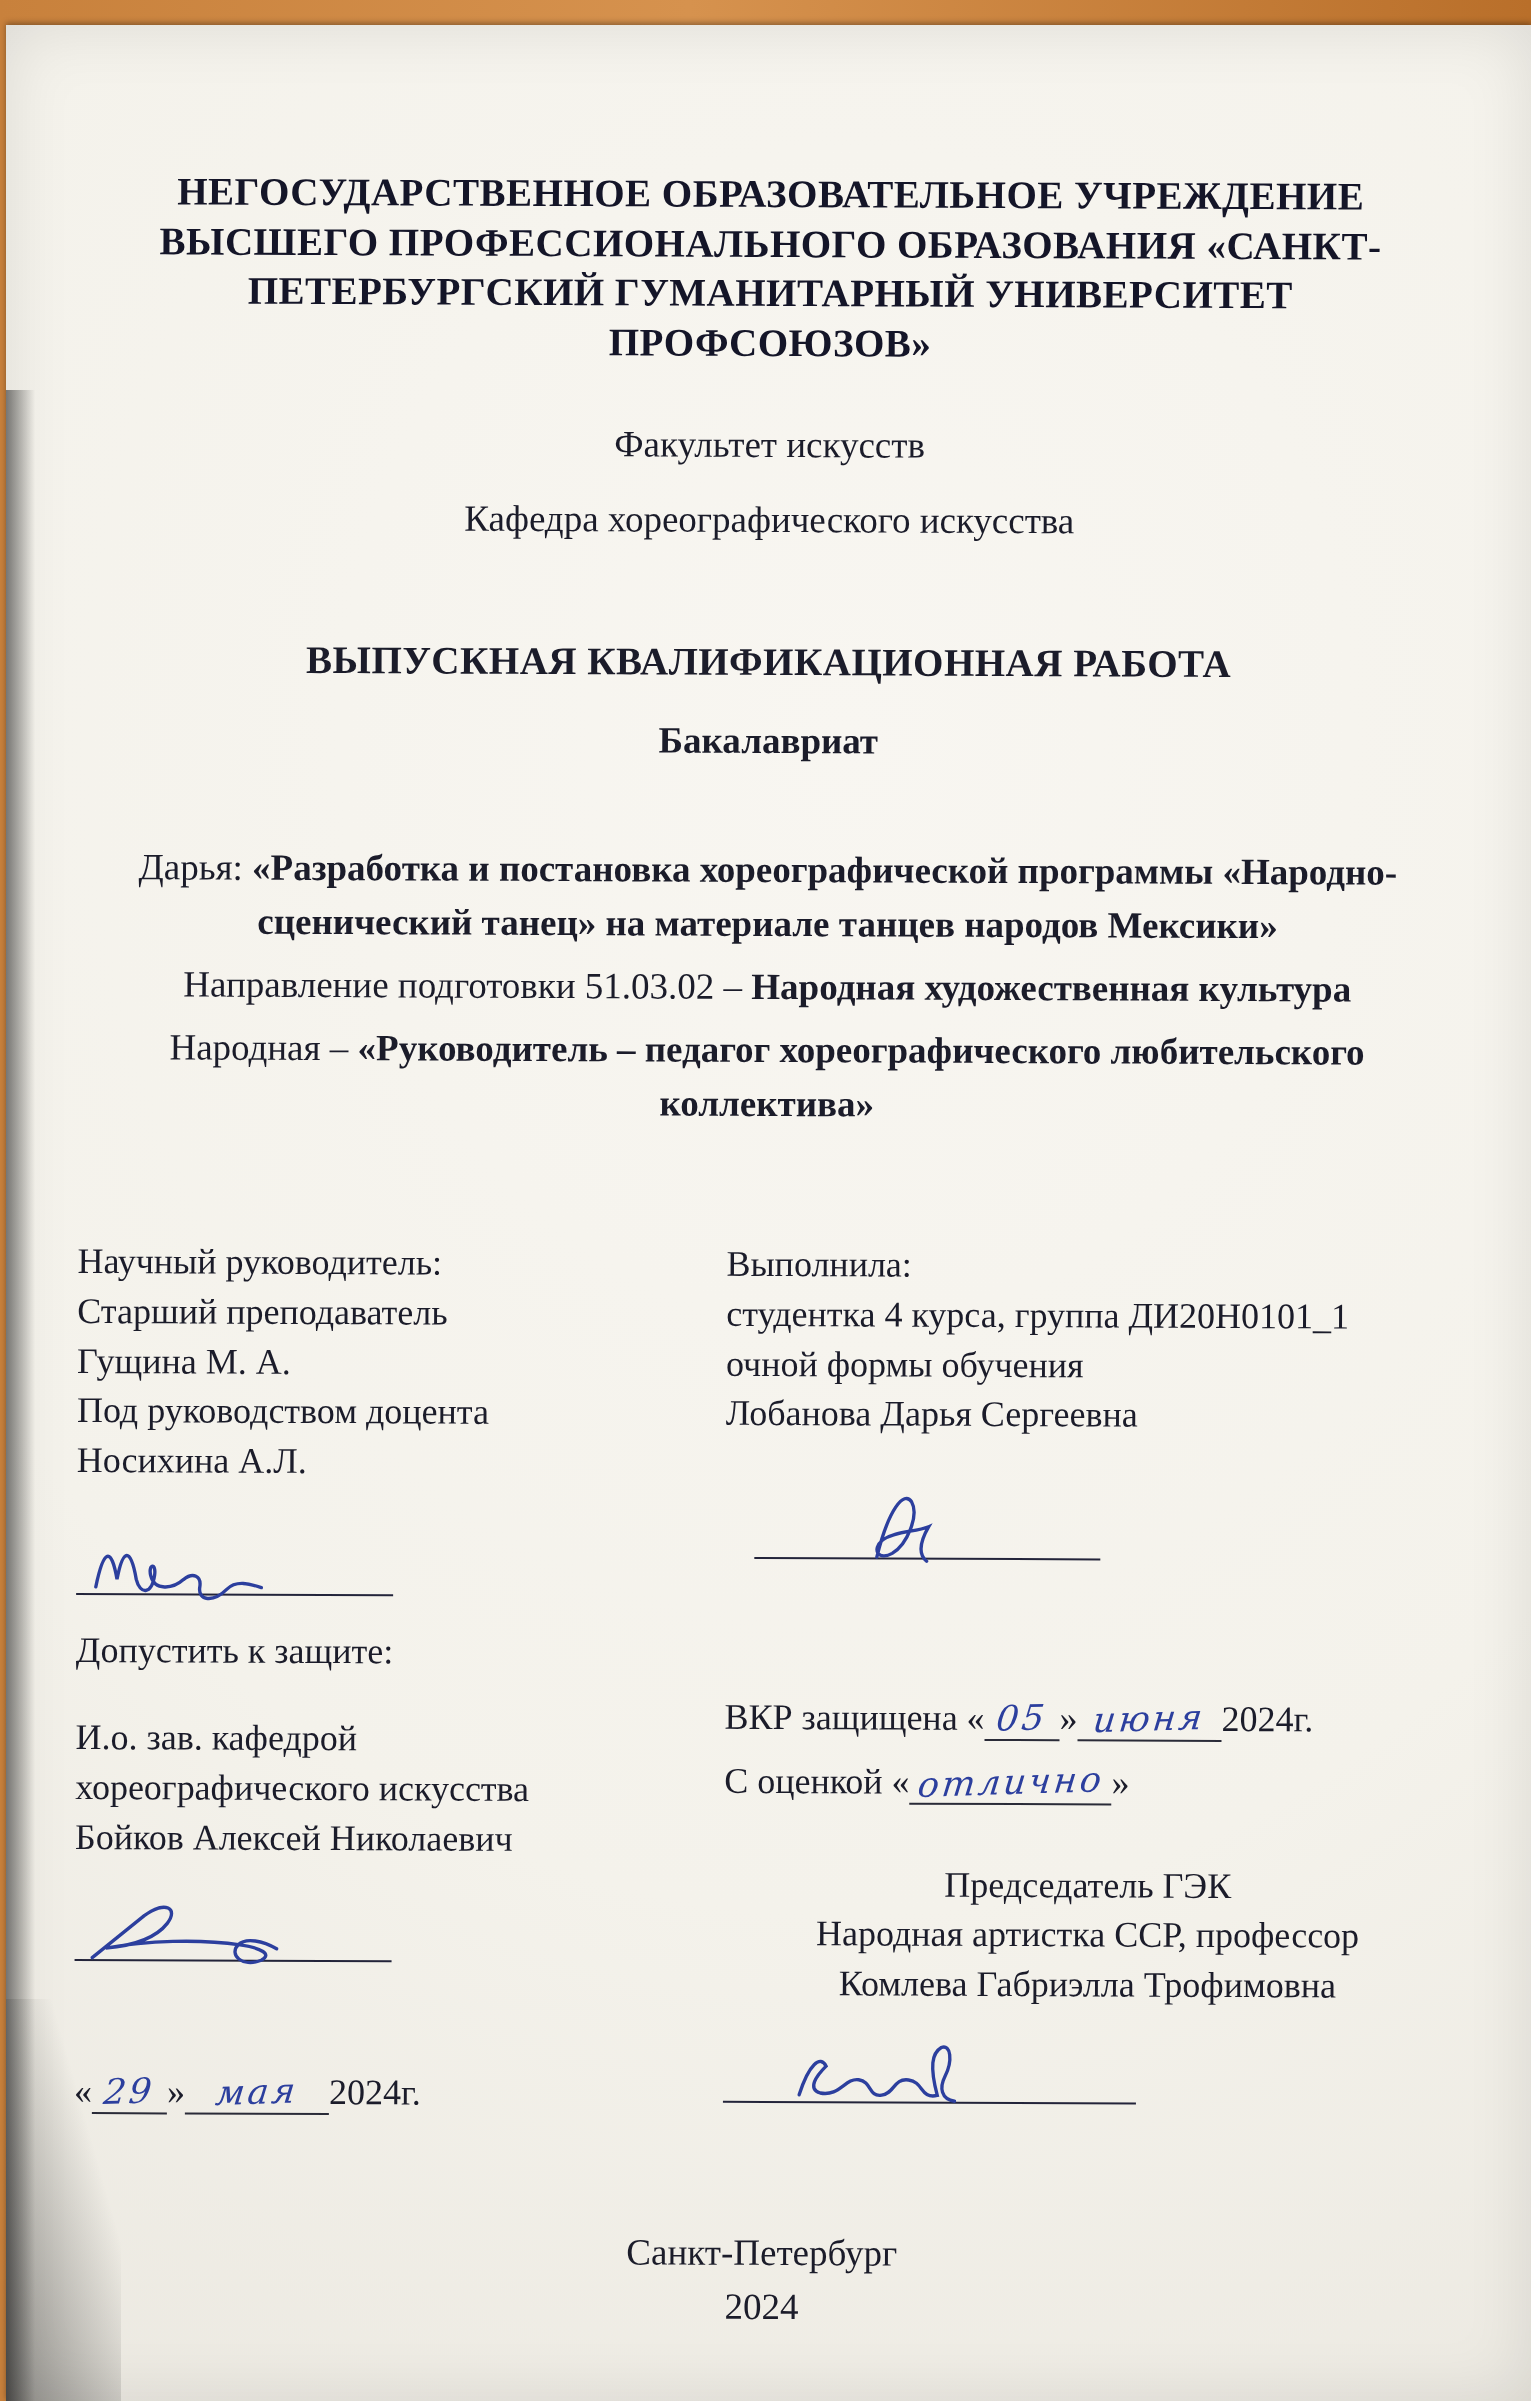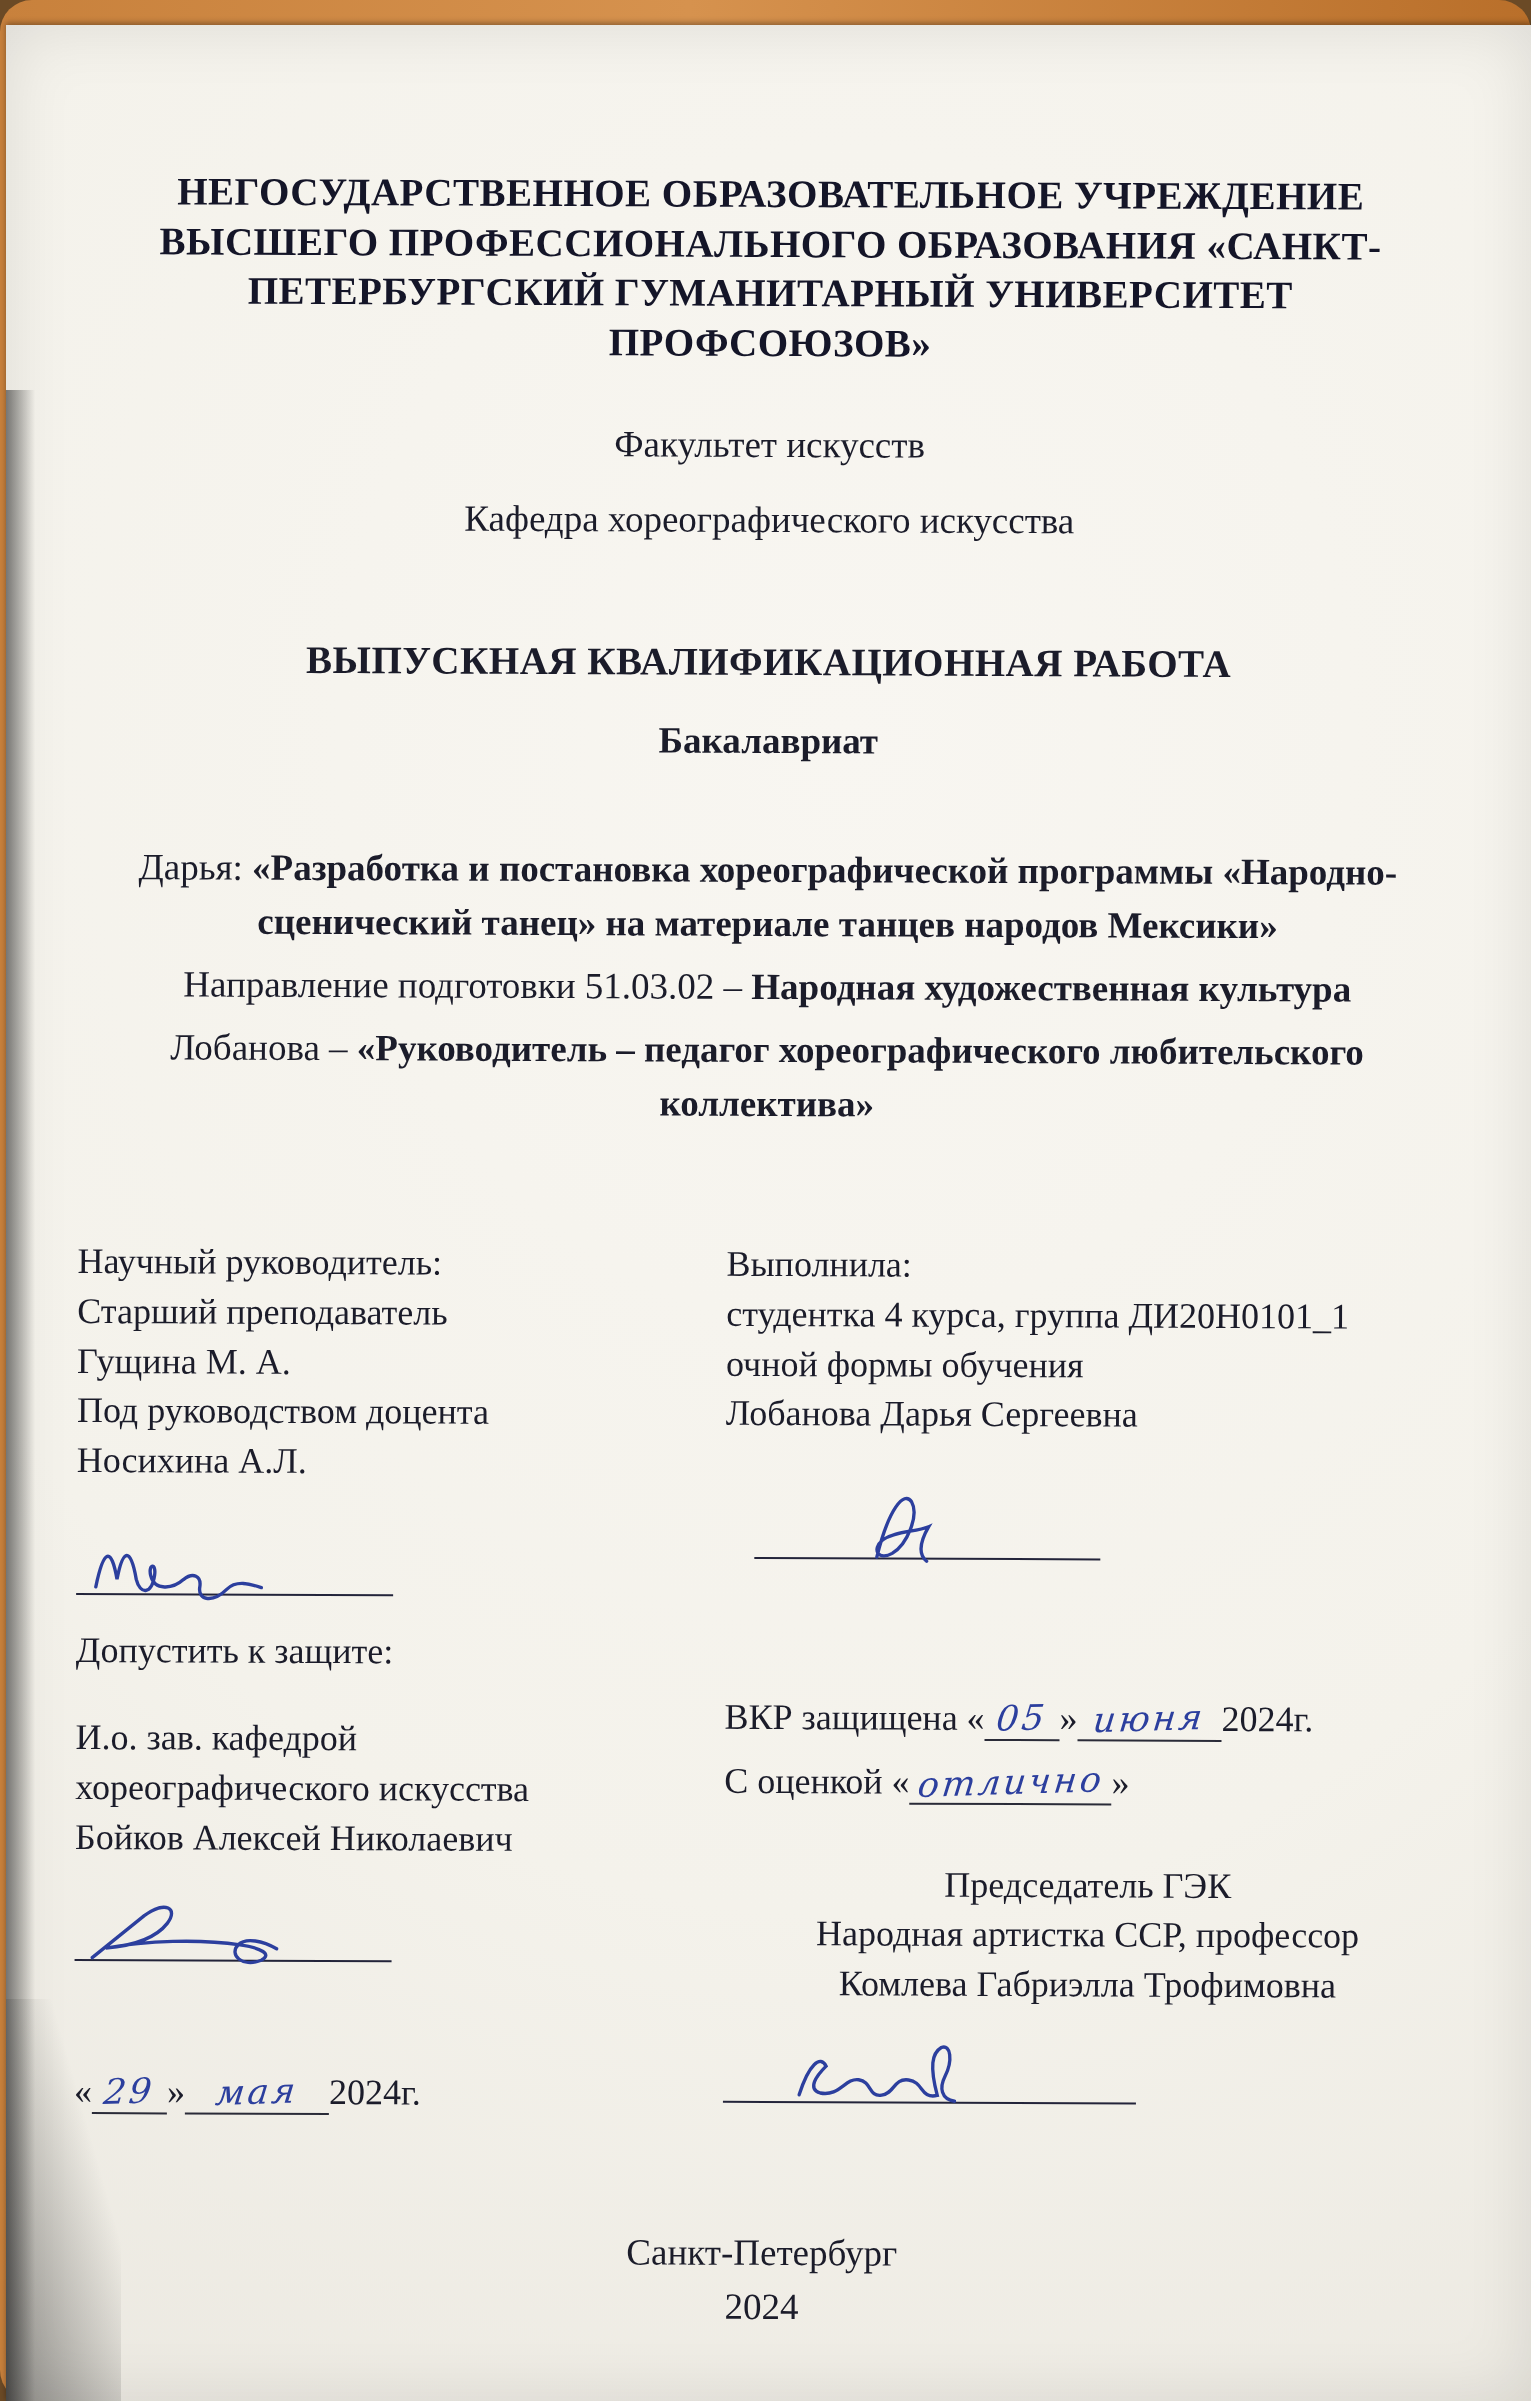--- a/index.html
+++ b/index.html
@@ -3,21 +3,21 @@
 <meta charset="utf-8">
 <style>
   * { box-sizing: border-box; }
   html,body { margin:0; padding:0; }
   body {
     width:1531px; height:2402px; overflow:hidden;
     background:#6b4a26;
     font-family:"Liberation Serif","DejaVu Serif",serif;
   }
   .scene { position:relative; width:1531px; height:2402px;
-    background:linear-gradient(90deg,#c8813c,#d6924e 45%,#b96f2a);border-radius:32px; }
+    background:linear-gradient(90deg,#c8813c,#d6924e 45%,#b96f2a); }
   .paper {
     position:absolute; top:25px; left:5.8px; width:1526px; height:2377px;
     background:radial-gradient(120% 90% at 55% 30%, #f8f6f1 0%, #f4f2eb 55%, #e9e6de 100%);
     box-shadow:inset 0 0 67px rgba(0,0,0,0.10), 0 -1.9px 5.8px rgba(0,0,0,0.35);
   }
   .edge-left {
     position:absolute; top:365px; left:0; width:29px; height:2012px;
     background:linear-gradient(to right, rgba(25,25,25,0.55), rgba(25,25,25,0));
     pointer-events:none;
   }
@@ -91,21 +91,21 @@
       <div class="faculty center">Факультет искусств</div>
       <div class="department center">Кафедра хореографического искусства</div>
 
       <div class="work-title center">ВЫПУСКНАЯ КВАЛИФИКАЦИОННАЯ РАБОТА</div>
       <div class="degree center">Бакалавриат</div>
 
       <div class="topic center"><span>Дарья: </span><b>«Разработка и постановка хореографической программы «Народно-сценический танец» на материале танцев народов Мексики»</b></div>
 
       <div class="direction center"><span>Направление подготовки 51.03.02 – </span><b>Народная художественная культура</b></div>
 
-      <div class="profile center"><span>Лобанова – </span><b>«Руководитель – педагог хореографического любительского коллектива»</b></div>
+      <div class="profile center"><span>Народная – </span><b>«Руководитель – педагог хореографического любительского коллектива»</b></div>
 
       <div class="columns">
 
         <div class="col-left">
           <div class="line">Научный руководитель:</div>
           <div class="line">Старший преподаватель</div>
           <div class="line">Гущина М. А.</div>
           <div class="line">Под руководством доцента</div>
           <div class="line">Носихина А.Л.</div>
 

